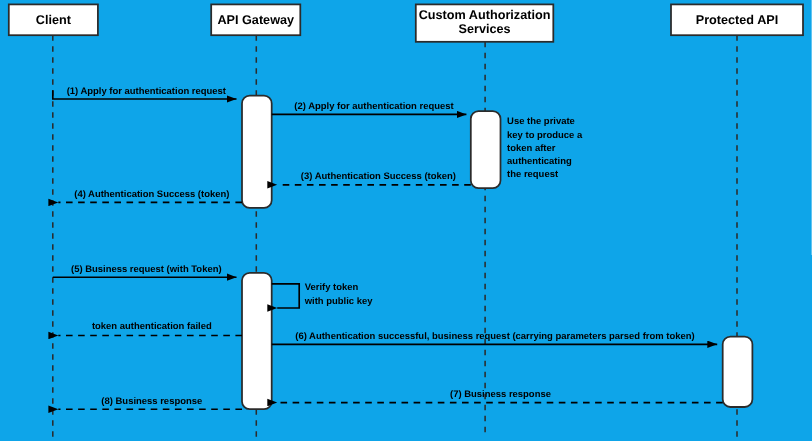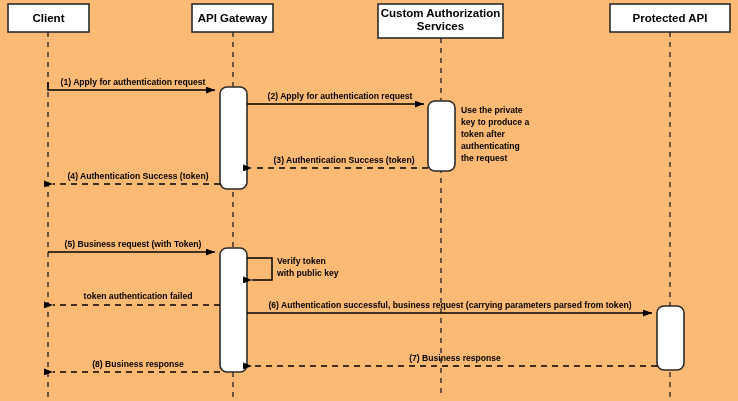--- a/index.html
+++ b/index.html
@@ -10,21 +10,21 @@
   body {
     width: 738px;
     height: 401px;
     overflow: hidden;
     font-family: "Liberation Sans", sans-serif;
   }
   #diagram-root {
     position: relative;
     width: 738px;
     height: 401px;
-    background: #fdba74;
+    background: #0ea5e9;
   }
   svg#seq {
     display: block;
     width: 738px;
     height: 401px;
   }
   .participant-box {
     fill: #ffffff;
     stroke: #2b2b2b;
     stroke-width: 1.6;

